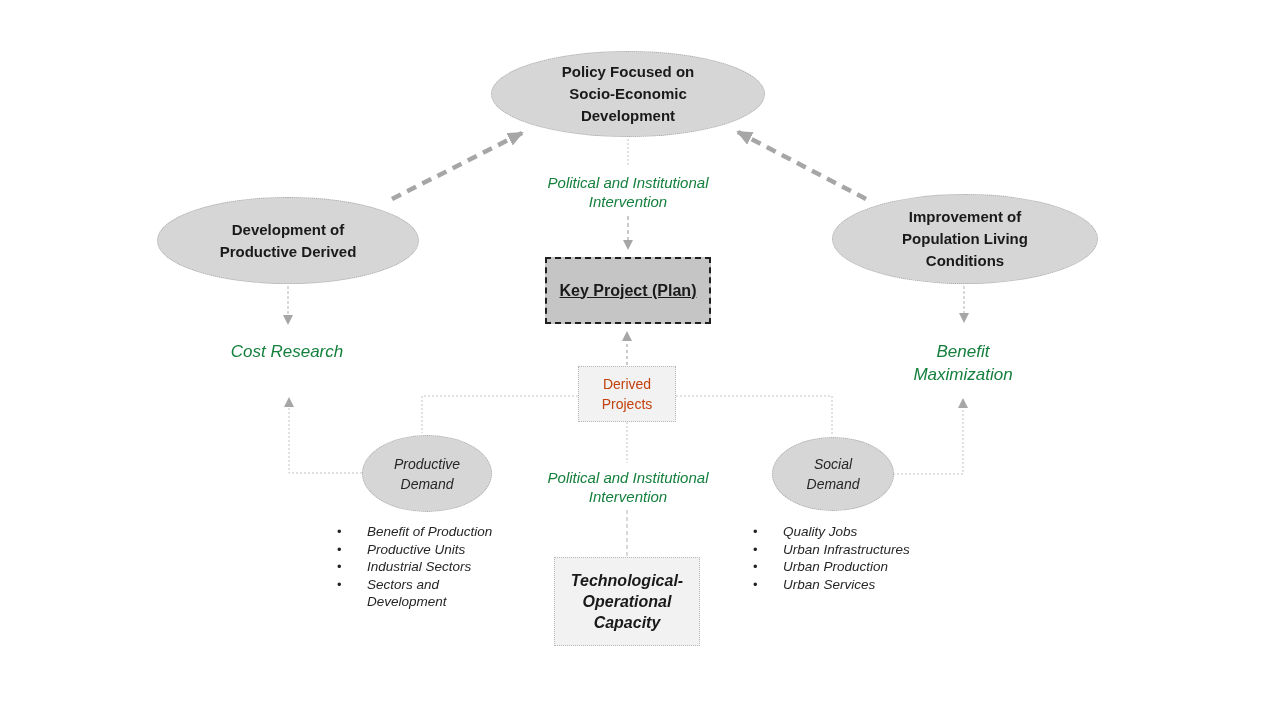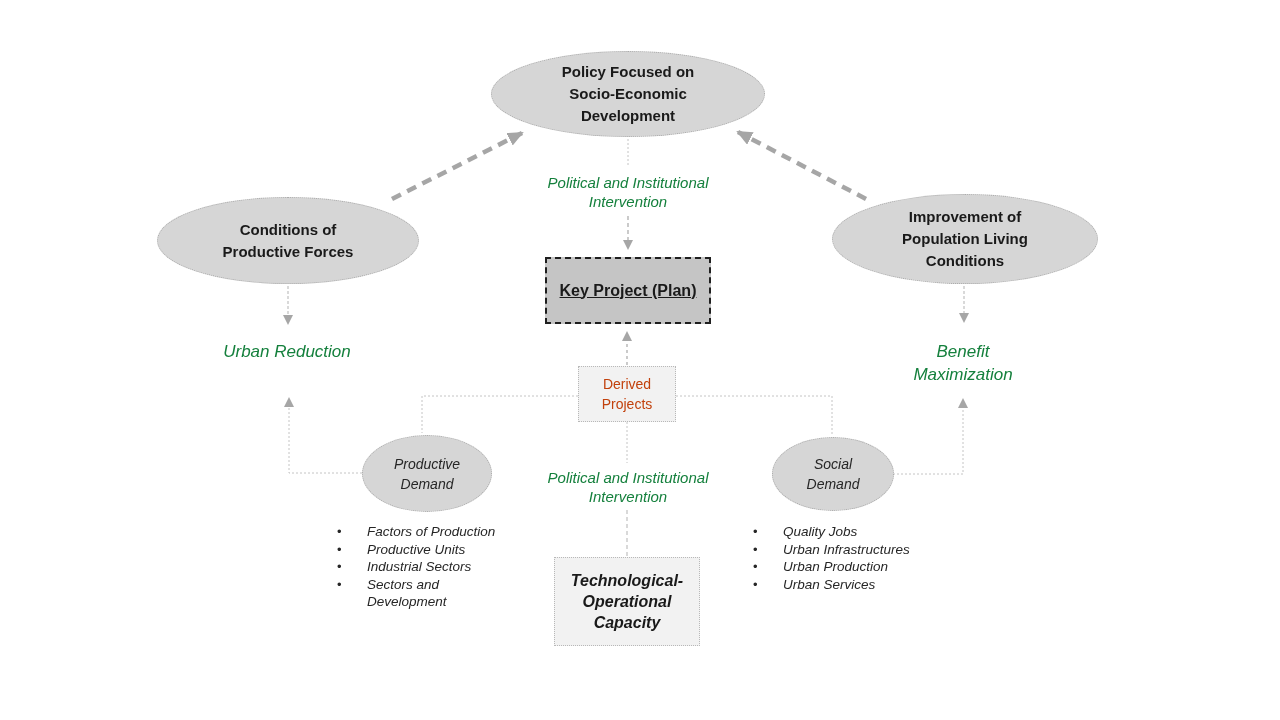--- a/index.html
+++ b/index.html
@@ -98,21 +98,21 @@
 
     <line x1="627" y1="422" x2="627" y2="463" stroke="#c4c4c4" stroke-width="1" stroke-dasharray="2,2"></line>
     <line x1="627" y1="510" x2="627" y2="556" stroke="#c0c0c0" stroke-width="1.2" stroke-dasharray="4,3"></line>
   </svg>
 
   <div class="node ellipse" style="left:491px; top:51px; width:274px; height:86px;">
     <div class="txt-clip-160">Policy Focused on Socio-Economic Development</div>
   </div>
 
   <div class="node ellipse" style="left:157px; top:197px; width:262px; height:87px;">
-    <div class="txt-clip-170">Conditions of Productive Forces</div>
+    <div class="txt-clip-170">Development of Productive Derived</div>
   </div>
 
   <div class="node ellipse" style="left:832px; top:194px; width:266px; height:90px;">
     <div class="txt-clip-170">Improvement of Population Living Conditions</div>
   </div>
 
   <div class="node box-key" style="left:545px; top:257px; width:166px; height:67px;text-decoration:underline;">
     <div>Key Project (Plan)</div>
   </div>
 
@@ -129,28 +129,28 @@
   </div>
 
   <div class="node ellipse-small" style="left:772px; top:437px; width:122px; height:74px;">
     <div class="txt-clip-70">Social Demand</div>
   </div>
 
   <div class="flabel flabel-small" style="left:518px; top:173px; width:220px;">Political and Institutional Intervention</div>
 
   <div class="flabel flabel-small" style="left:518px; top:468px; width:220px;">Political and Institutional Intervention</div>
 
-  <div class="flabel flabel-big" style="left:187px; top:340px; width:200px;">Urban Reduction</div>
+  <div class="flabel flabel-big" style="left:187px; top:340px; width:200px;">Cost Research</div>
 
   <div class="flabel flabel-big" style="left:888px; top:340px; width:150px;">Benefit Maximization</div>
 
   <ul class="bullets bullets-left" style="left:337px; top:523px;">
     <li>
       <span class="dot">•</span>
-      <span class="btxt">Factors of Production</span>
+      <span class="btxt">Benefit of Production</span>
     </li>
     <li>
       <span class="dot">•</span>
       <span class="btxt">Productive Units</span>
     </li>
     <li>
       <span class="dot">•</span>
       <span class="btxt">Industrial Sectors</span>
     </li>
     <li>

